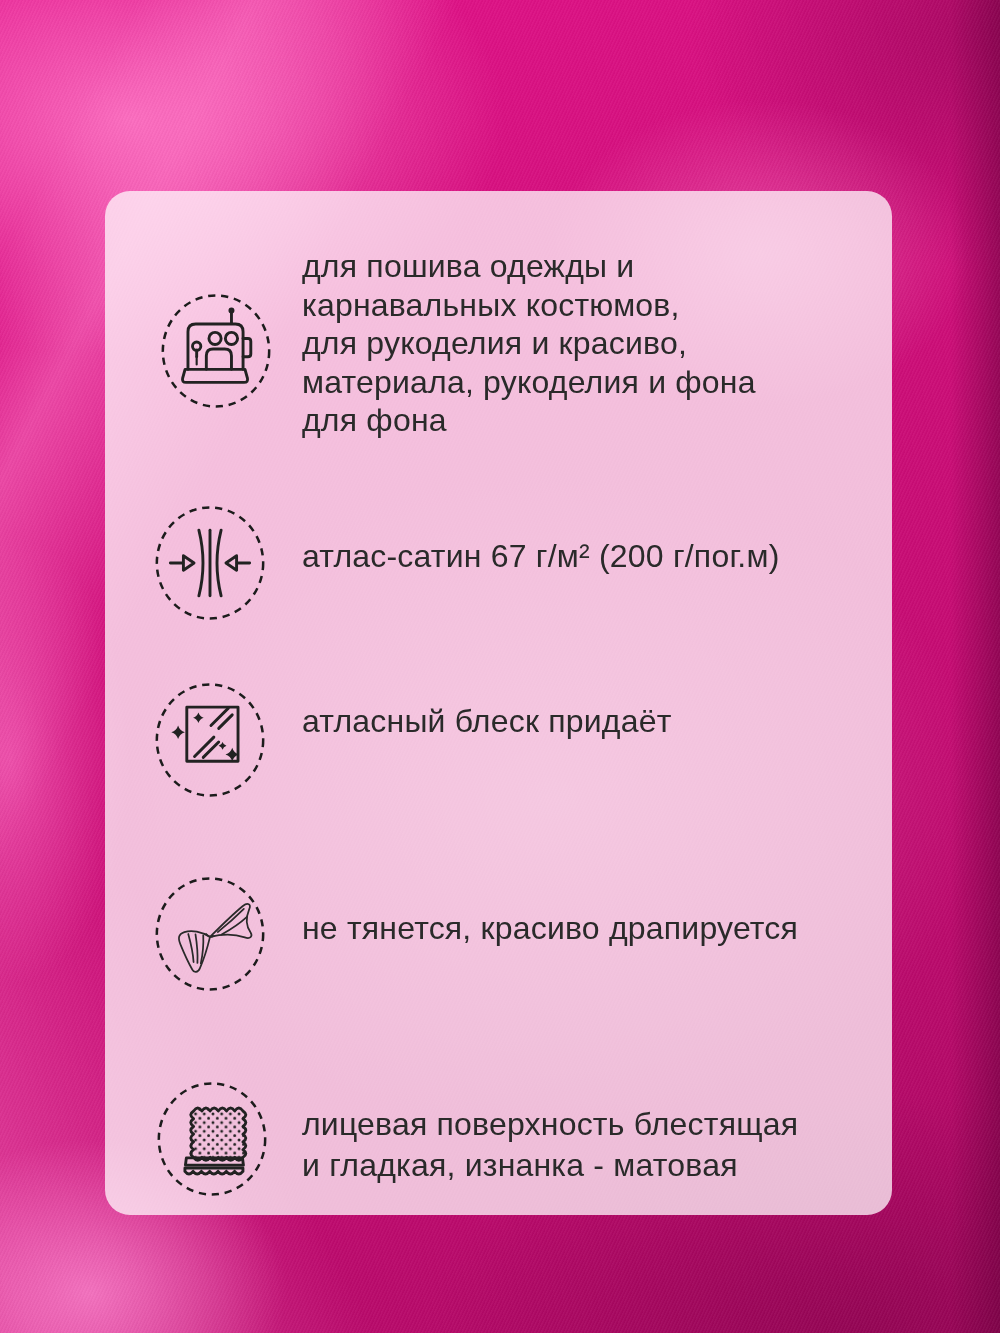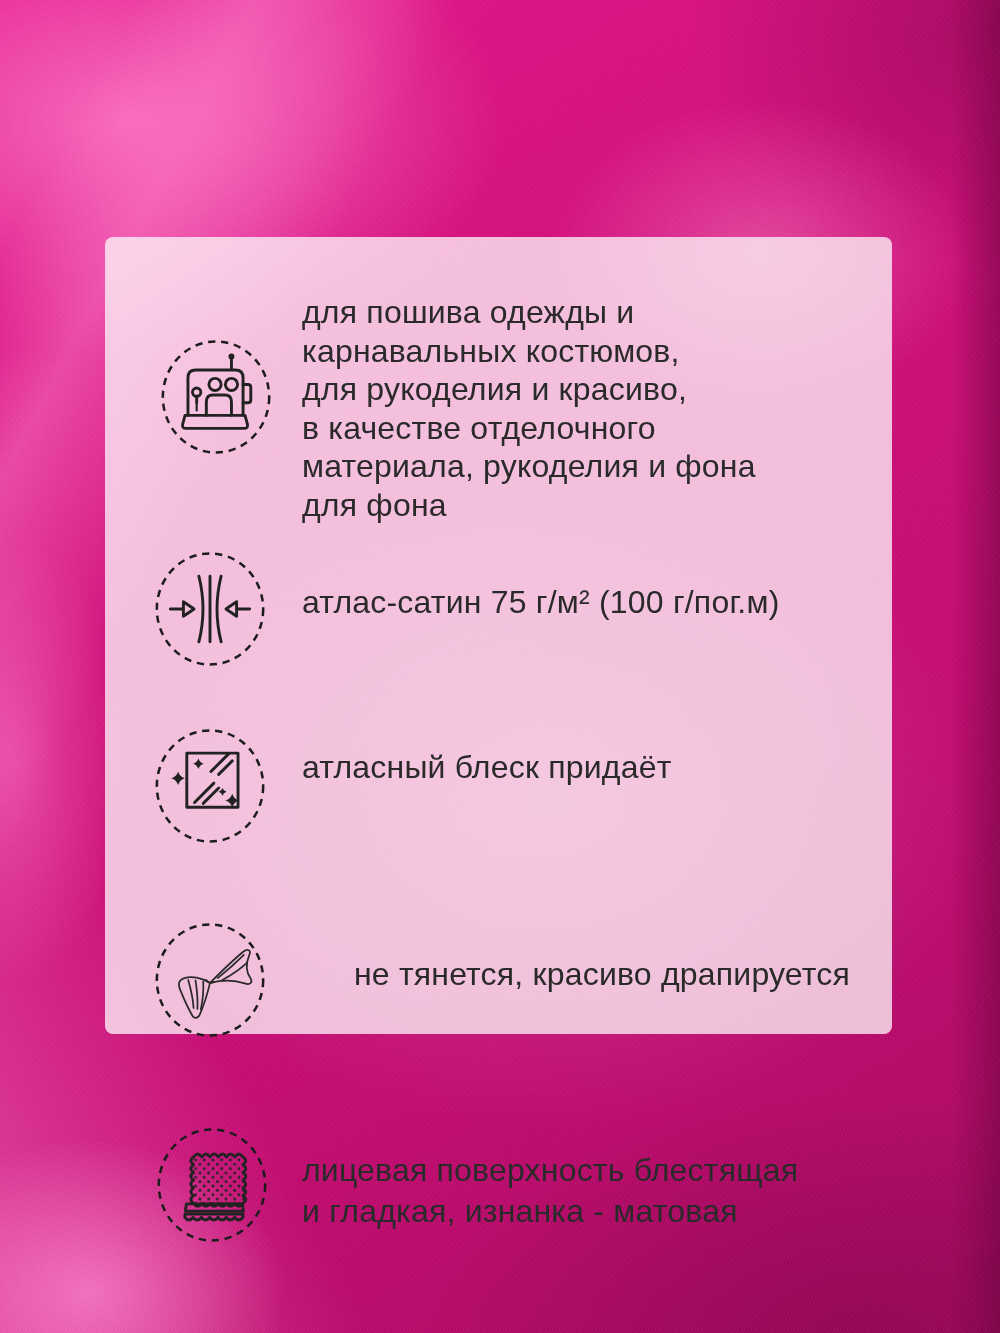--- a/index.html
+++ b/index.html
@@ -24,40 +24,40 @@
       linear-gradient(150deg, #e5138c 0%, #cf0e79 40%, #c50b72 65%, #a90861 100%);
   }
   .bg::after{ 
     content:"";position:absolute;inset:0;
     background:repeating-linear-gradient(115deg,
       rgba(255,255,255,0.055) 0 1px, rgba(0,0,0,0.03) 2px 3px);
     opacity:.65;
   }
   
   .card{
-    position:absolute;left:105px;top:191px;width:787px;height:797px;
-    border-radius:8px;background:rgba(255,246,251,0.76);margin-top:46px;
+    position:absolute;left:105px;top:191px;width:787px;height:1024px;
+    border-radius:25px;background:rgba(255,246,251,0.76);
   }
   .icon{position:absolute;width:116px;height:120px;}
   .i1{left:53px;top:100px;}
   .i2{left:47px;top:312px;}
   .i3{left:47px;top:489px;}
   .i4{left:47px;top:683px;}
   .i5{left:49px;top:888px;}
   .dash{fill:none;stroke:#1c1c1c;stroke-width:2.6;stroke-dasharray:7.5 6;}
   .ln{fill:none;stroke:#222;stroke-width:3;stroke-linecap:round;stroke-linejoin:round;}
   .thin{fill:none;stroke:#2a2a2a;stroke-width:1.8;stroke-linecap:round;stroke-linejoin:round;}
   .txt{
     position:absolute;left:197px;width:600px;color:#2a2a2a;
     font-size:32px;line-height:38.5px;letter-spacing:0.2px;white-space:nowrap;
   }
   .t1{top:56px;}
   .t2{top:346px;}
   .t3{top:510px;line-height:40px;}
-  .t4{top:718px;text-align:center;}
+  .t4{top:718px;}
   .t5{top:913px;line-height:41px;}
 </style>
 </head>
 <body>
 
 <div class="stage">
   <div class="bg"></div>
 
   <div class="card">
 
@@ -74,39 +74,38 @@
         <line x1="40" y1="59.3" x2="40" y2="66"></line>
         <line x1="40" y1="66" x2="40" y2="74" stroke-width="2.2"></line>
         <path d="M50 79 V65 q0-7 7-7 h12 q7 0 7 7 v14"></path>
         <path d="M28 79 h62 l2.5 9 q1 4.5-3.5 4.5 H29 q-4.5 0-3.5-4.5 z"></path>
       </g>
     </svg>
     <div class="txt t1">
       <div>для пошива одежды и</div>
       <div>карнавальных костюмов,</div>
       <div>для рукоделия и красиво,</div>
-      <div>в качестве отделочного</div>
       <div>материала, рукоделия и фона</div>
       <div>для фона</div>
     </div>
 
     <svg class="icon i2" viewBox="0 0 120 120">
       <ellipse class="dash" cx="60" cy="60" rx="55" ry="57.5"></ellipse>
       <g class="ln" stroke-width="3.2">
         <line x1="60" y1="26" x2="60" y2="94"></line>
         <path d="M48.5 26 q8.5 34 0 68"></path>
         <path d="M71.5 26 q-8.5 34 0 68"></path>
         <line x1="19" y1="60" x2="32" y2="60"></line>
         <path d="M32.5 52.5 L43.5 60 L32.5 67.5 Z"></path>
         <line x1="101" y1="60" x2="88" y2="60"></line>
         <path d="M87.5 52.5 L76.5 60 L87.5 67.5 Z"></path>
       </g>
     </svg>
     <div class="txt t2">
-      <div>атлас-сатин 75 г/м² (100 г/пог.м)</div>
+      <div>атлас-сатин 67 г/м² (200 г/пог.м)</div>
     </div>
 
     <svg class="icon i3" viewBox="0 0 120 120">
       <ellipse class="dash" cx="60" cy="60" rx="55" ry="57.5"></ellipse>
       <g class="ln" stroke-width="3.1">
         <rect x="36" y="26" width="53" height="56"></rect>
         <line x1="61" y1="45" x2="79" y2="27"></line>
         <line x1="69" y1="48" x2="83" y2="34"></line>
         <line x1="44" y1="77" x2="64" y2="57"></line>
         <line x1="53" y1="78" x2="69" y2="62"></line>

